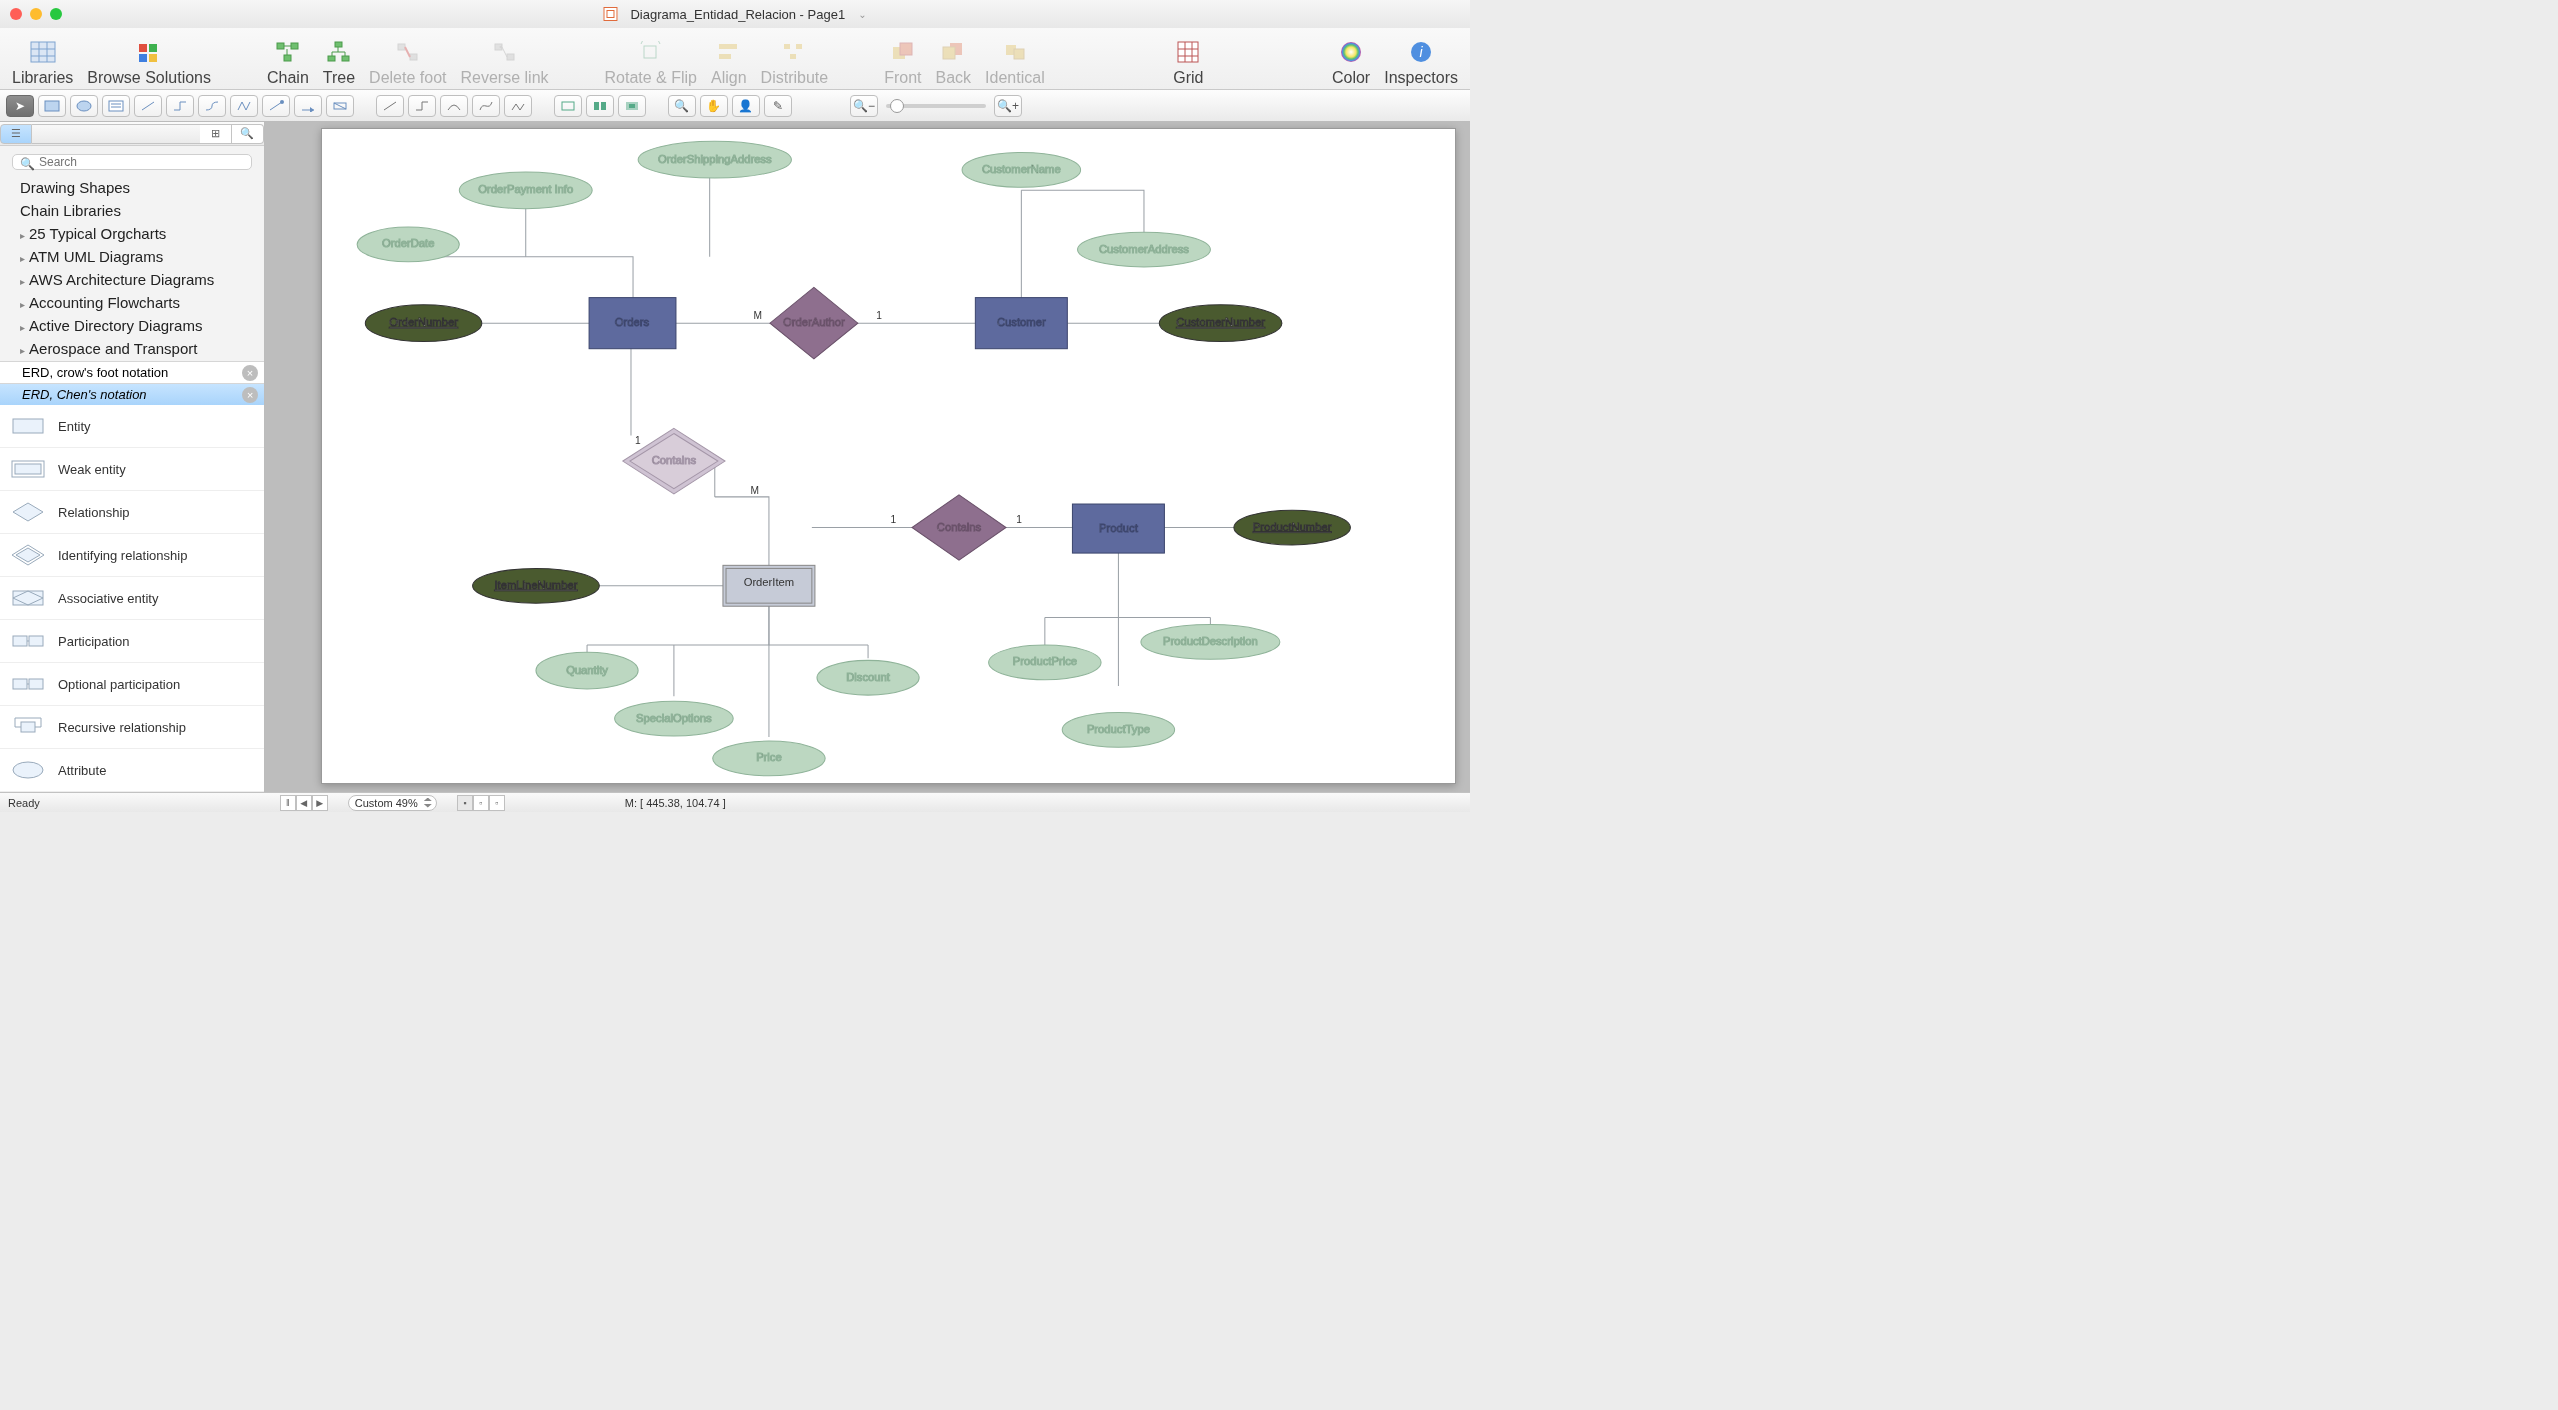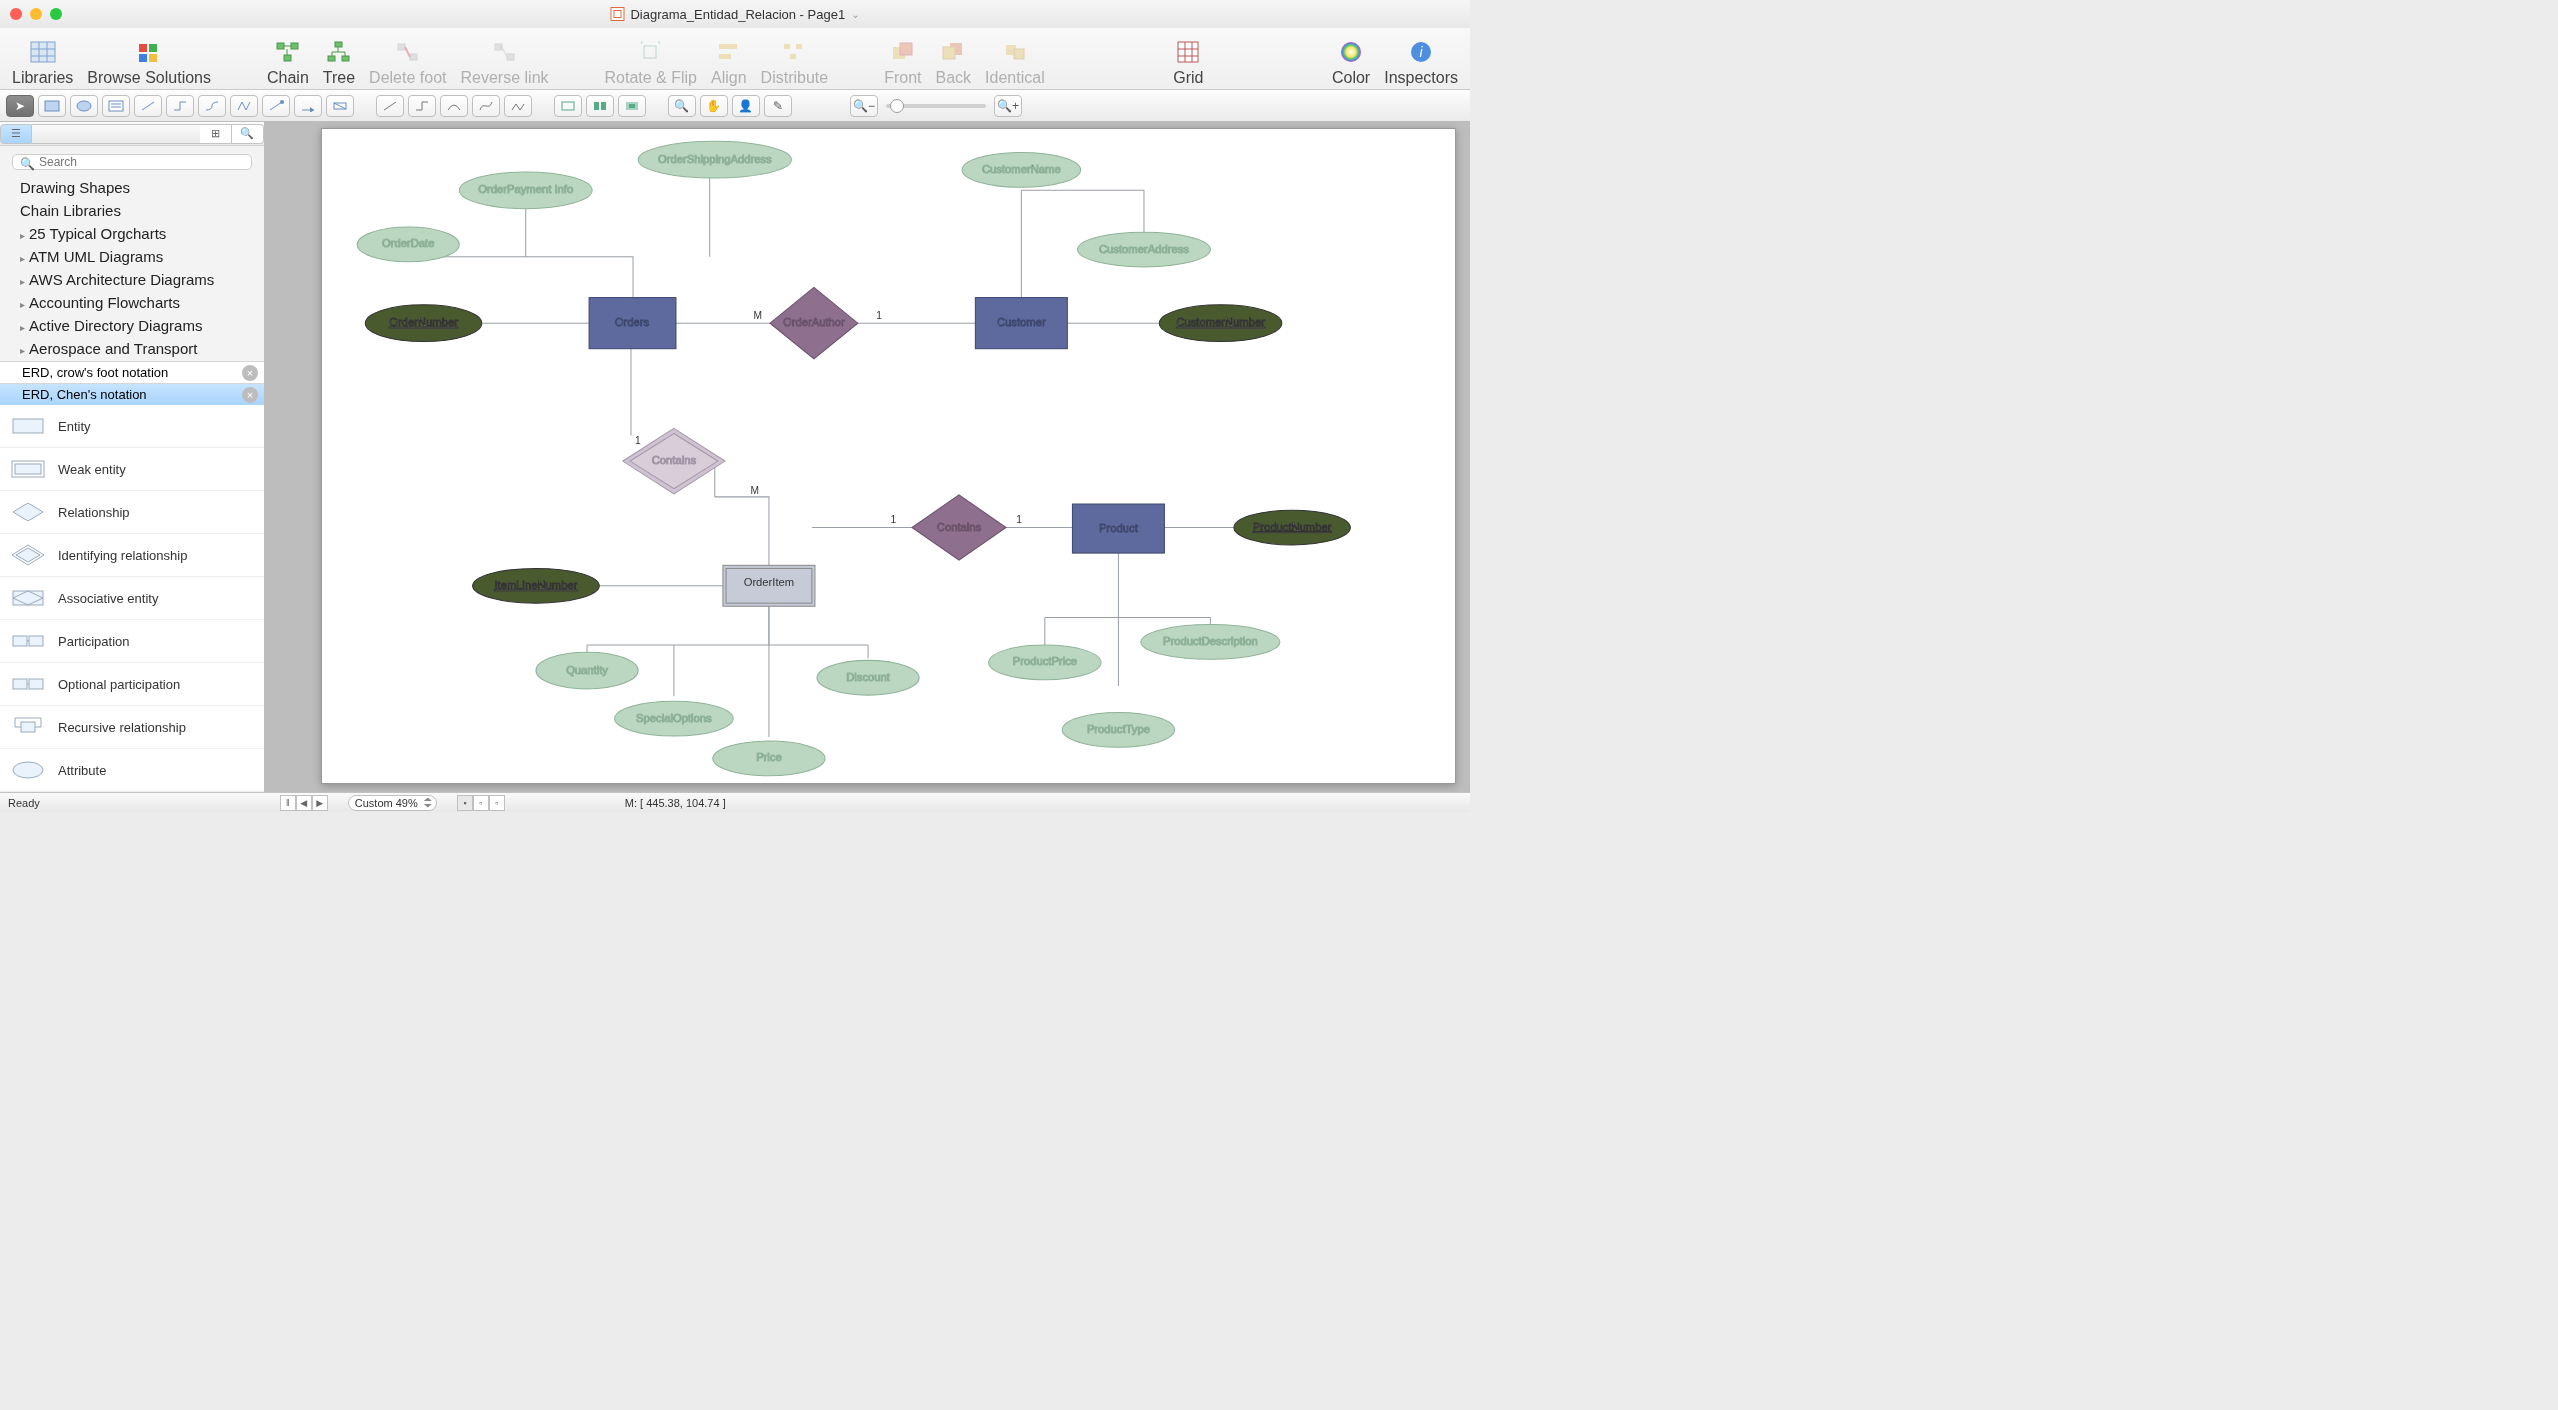--- a/index.html
+++ b/index.html
@@ -2,21 +2,21 @@
 <html><head>
 <meta charset="utf-8">
 <style>
   * { box-sizing: border-box; margin: 0; padding: 0; font-family: -apple-system, "Helvetica Neue", Arial, sans-serif; }
   body { background: #ececec; width: 1470px; height: 812px; overflow: hidden; }
   
   .titlebar { height: 28px; background: linear-gradient(#f6f6f6,#e8e8e8); display:flex; align-items:center; position:relative; }
   .traffic { display:flex; gap:8px; padding-left:10px; }
   .traffic span { width:12px;height:12px;border-radius:50%; }
   .tl-red{background:#ff5f57;} .tl-yel{background:#febc2e;} .tl-grn{background:#28c840;}
-  .titlebar .title { position:absolute; left:50%; transform:translateX(-50%); font-size:13px; color:#333; display:flex; align-items:center; gap:6px;}
+  .titlebar .title { position:absolute; left:50%; transform:translateX(-50%); font-size:13px; color:#333; display:flex; align-items:center; gap:13px;}
   .doc-icon { width:14px;height:14px;border:1px solid #e06b3c;background:#fff;display:inline-block;position:relative;}
   .doc-icon:after{content:"";position:absolute;inset:2px;border:1px solid #e06b3c;}
   .title .chev{color:#999;font-size:10px;}
   
   .maintoolbar { height:62px; background:linear-gradient(#f9f9f9,#efefef); border-bottom:1px solid #c9c9c9; display:flex; align-items:flex-end; padding:0 6px 2px; gap:2px;}
   .tb-group{display:flex;flex-direction:column;align-items:center;gap:2px;padding:0 6px;}
   .tb-icon{width:30px;height:30px;display:flex;align-items:center;justify-content:center;}
   .tb-label{font-size:16px;color:#444;white-space:nowrap;}
   .tb-label.dis{color:#b0b0b0;}
   .tb-spacer{flex:1;}
@@ -37,21 +37,21 @@
   .lp-top .strip{flex:1;border-top:1px solid #c4c4c4;border-bottom:1px solid #c4c4c4;height:20px;}
   .lp-search{padding:6px 12px;}
   .lp-search input{width:100%;height:16px;border:1px solid #cfcfcf;border-radius:5px;padding:0 10px 0 26px;font-size:12px;background:#fff;}
   .lp-search .wrap{position:relative;}
   .lp-search .mag{position:absolute;left:8px;top:5px;color:#999;font-size:12px;}
   .lp-tree{flex:1;overflow:auto;font-size:15px;color:#222;}
   .lp-tree .item{padding:3px 10px 3px 20px;white-space:nowrap;}
   .lp-tree .item.exp:before{content:"▸";color:#888;margin-right:4px;font-size:10px;}
   .lp-tabs .tab{padding:3px 10px 3px 22px;font-size:13px;border-top:1px solid #d6d6d6;position:relative;background:#fff;}
   .lp-tabs .tab .close{position:absolute;right:6px;top:3px;width:16px;height:16px;border-radius:50%;background:#bdbdbd;color:#fff;font-size:11px;display:flex;align-items:center;justify-content:center;}
-  .lp-tabs .tab.sel{background:linear-gradient(#c6e4ff,#a9d4fb);}
+  .lp-tabs .tab.sel{background:linear-gradient(#c6e4ff,#a9d4fb);font-style:italic;}
   .shapes{flex-shrink:0;overflow:auto;}
   .shape-row{display:flex;align-items:center;gap:12px;padding:6px 10px;border-bottom:1px solid #eee;background:#fff;}
   .shape-ic{width:36px;height:30px;display:flex;align-items:center;justify-content:center;}
   .shape-name{font-size:13px;color:#333;}
   
   .canvaswrap{flex:1;background:#bdbdbd;position:relative;overflow:hidden;}
   .canvas{position:absolute;left:56px;top:6px;right:14px;bottom:8px;background:#fff;border:1px solid #999;box-shadow:0 2px 8px rgba(0,0,0,0.25);}
   .canvas svg{width:100%;height:100%;}
   .ent{fill:#5e6a9e;stroke:#3d466e;stroke-width:1;}
   .ent-weak{fill:#c6cbd7;stroke:#888;}

